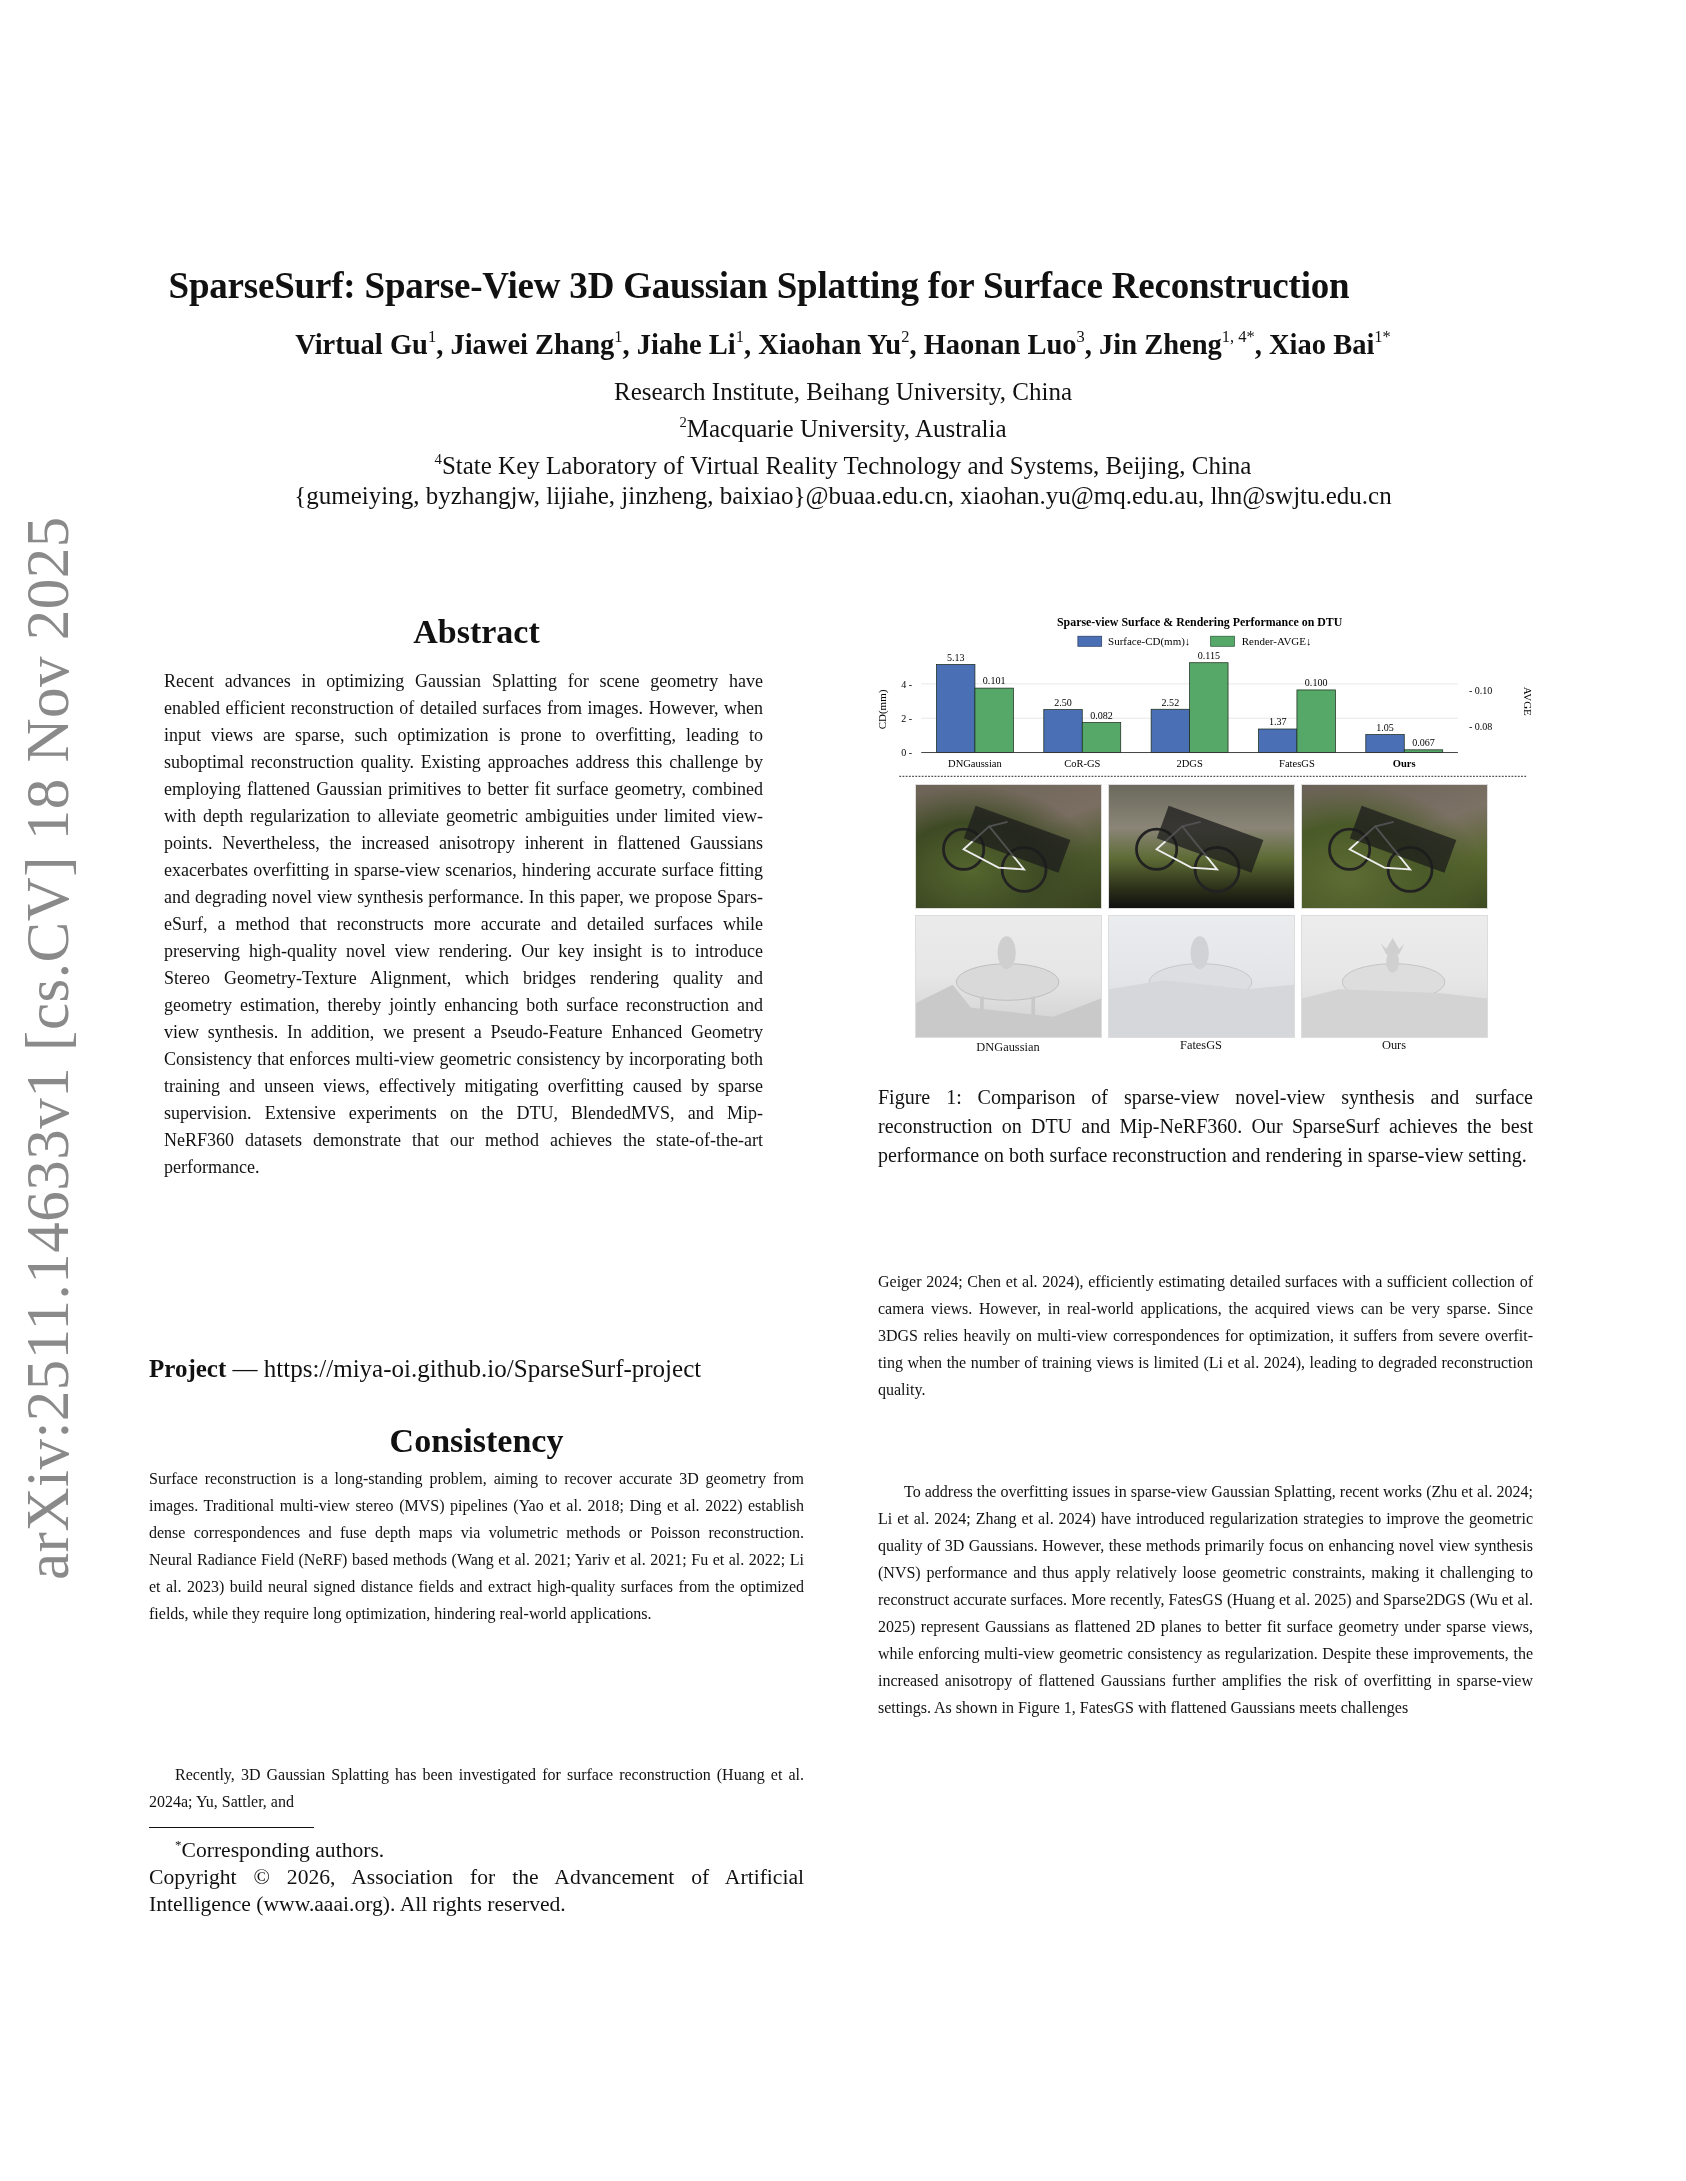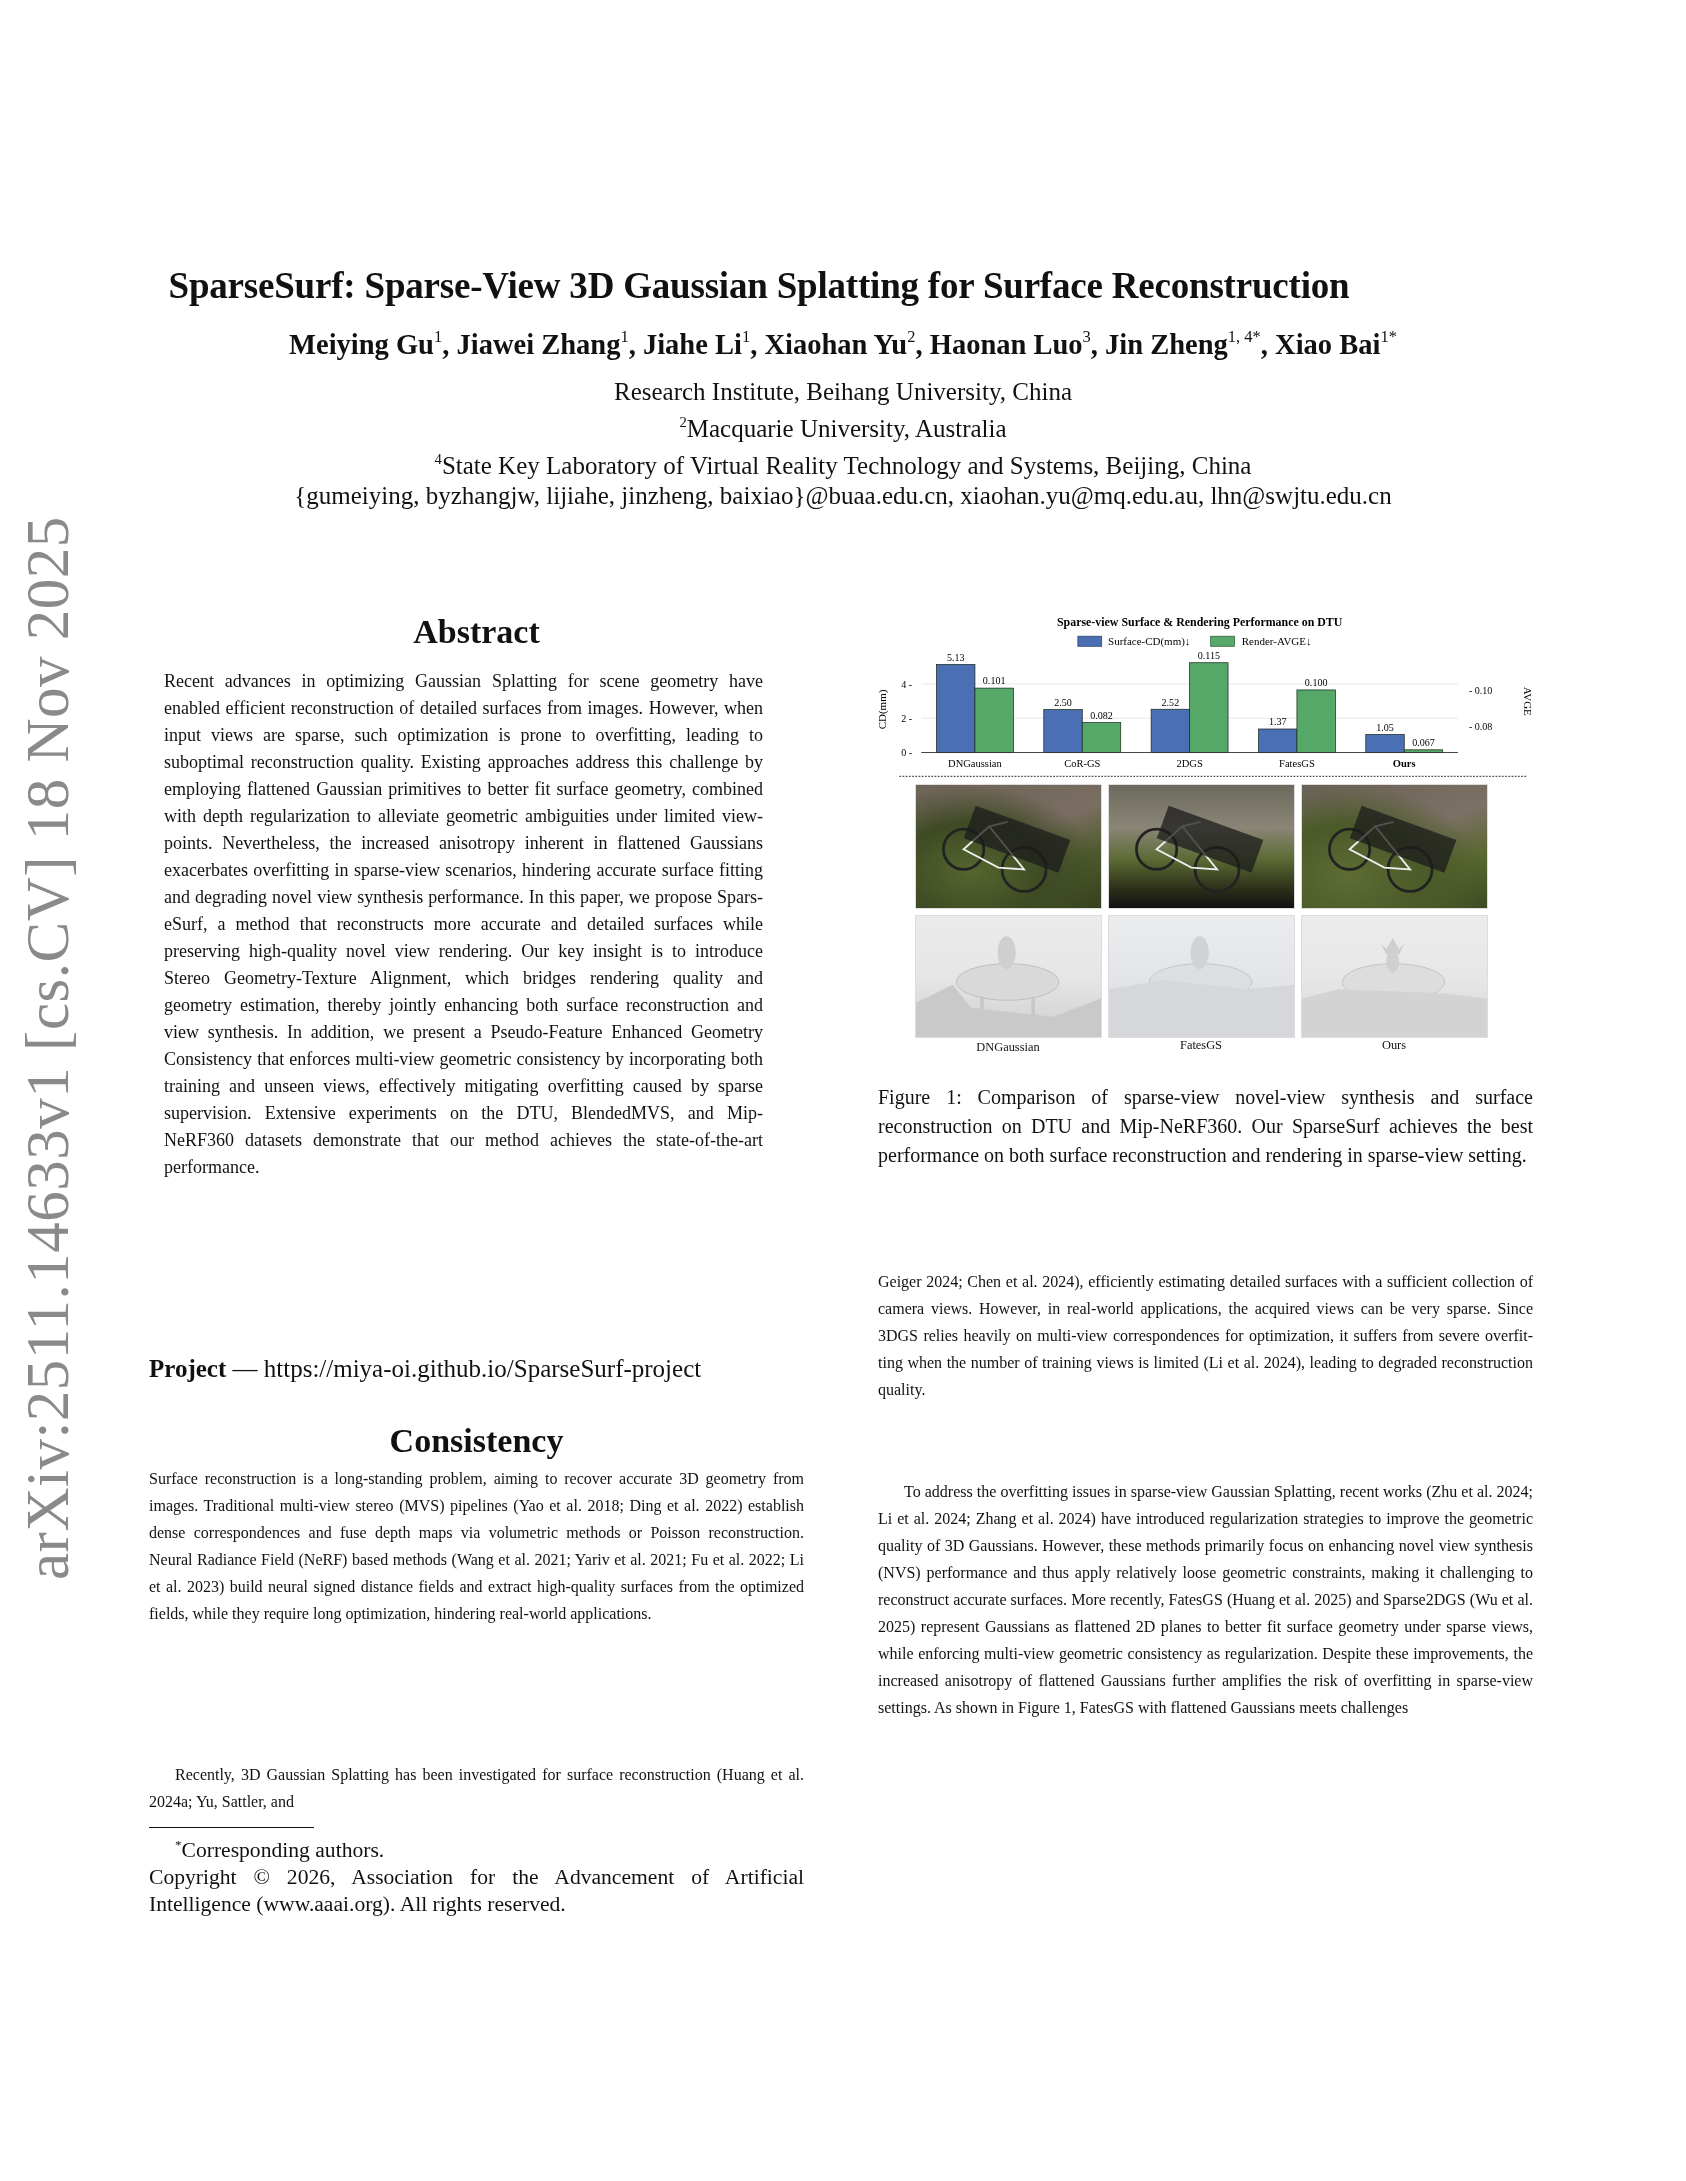--- a/index.html
+++ b/index.html
@@ -27,21 +27,21 @@
   .photo { position: absolute; border: 0.9px solid #ddd; overflow: hidden; }
   .fig-label { position: absolute; font-size: 12.4px; text-align: center; width: 184px; }
   svg text { font-family: "Liberation Serif", "DejaVu Serif", serif; }
 </style>
 </head>
 <body>
 
 <div class="abs arxiv">arXiv:2511.14633v1  [cs.CV]  18 Nov 2025</div>
 
 <div class="abs title">SparseSurf: Sparse-View 3D Gaussian Splatting for Surface Reconstruction</div>
-<div class="abs authors" id="authors"><span>Meiying Gu</span><sup>1</sup>, <span>Jiawei Zhang</span><sup>1</sup>, <span>Jiahe Li</span><sup>1</sup>, <span>Xiaohan Yu</span><sup>2</sup>, <span>Haonan Luo</span><sup>3</sup>, <span>Jin Zheng</span><sup>1, 4*</sup>, <span>Xiao Bai</span><sup>1*</sup></div>
+<div class="abs authors" id="authors"><span>Virtual Gu</span><sup>1</sup>, <span>Jiawei Zhang</span><sup>1</sup>, <span>Jiahe Li</span><sup>1</sup>, <span>Xiaohan Yu</span><sup>2</sup>, <span>Haonan Luo</span><sup>3</sup>, <span>Jin Zheng</span><sup>1, 4*</sup>, <span>Xiao Bai</span><sup>1*</sup></div>
 <div class="abs affils" id="affils">
     <div>Research Institute, Beihang University, China</div>
     <div><sup>2</sup>Macquarie University, Australia</div>
     <div><sup>4</sup>State Key Laboratory of Virtual Reality Technology and Systems, Beijing, China</div>
     <div>{gumeiying, byzhangjw, lijiahe, jinzheng, baixiao}@buaa.edu.cn, xiaohan.yu@mq.edu.au, lhn@swjtu.edu.cn</div>
   </div>
 
 <div class="abs col-left heading" style="top:613px;">Abstract</div>
 <div class="abs abstract-text">Recent advances in optimizing Gaussian Splatting for scene geometry have enabled efficient reconstruction of detailed surfaces from images. However, when input views are sparse, such optimization is prone to overfitting, leading to subopti­mal reconstruction quality. Existing approaches address this challenge by employing flattened Gaussian primitives to bet­ter fit surface geometry, combined with depth regulariza­tion to alleviate geometric ambiguities under limited view­points. Nevertheless, the increased anisotropy inherent in flat­tened Gaussians exacerbates overfitting in sparse-view sce­narios, hindering accurate surface fitting and degrading novel view synthesis performance. In this paper, we propose Spars­eSurf, a method that reconstructs more accurate and detailed surfaces while preserving high-quality novel view render­ing. Our key insight is to introduce Stereo Geometry-Texture Alignment, which bridges rendering quality and geometry es­timation, thereby jointly enhancing both surface reconstruc­tion and view synthesis. In addition, we present a Pseudo-Feature Enhanced Geometry Consistency that enforces multi-view geometric consistency by incorporating both training and unseen views, effectively mitigating overfitting caused by sparse supervision. Extensive experiments on the DTU, BlendedMVS, and Mip-NeRF360 datasets demonstrate that our method achieves the state-of-the-art performance.</div>
 

